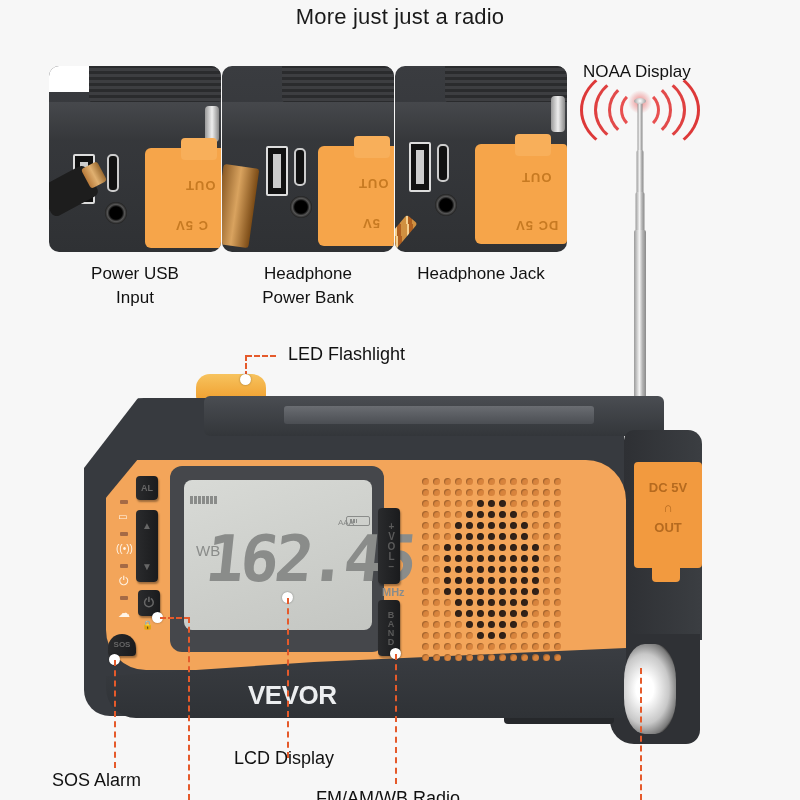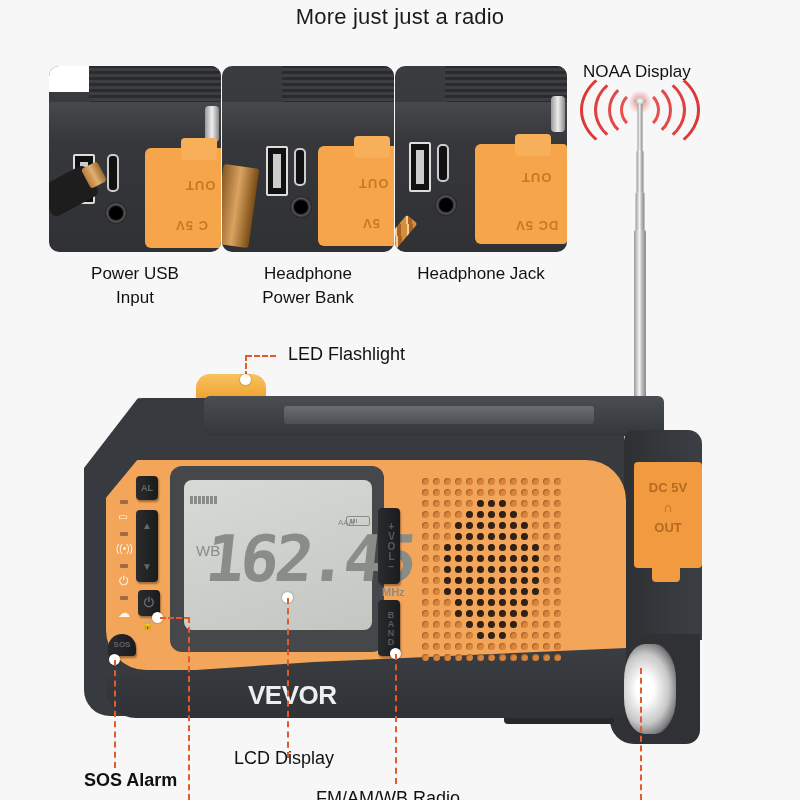--- a/index.html
+++ b/index.html
@@ -431,21 +431,21 @@
   <div class="opener" style="left:540px;top:254px;width:52px;height:90px;"></div>
 </div>
 
 <div class="dash-h" style="left:246px;top:355px;width:30px;"></div>
 <div class="dash-v" style="left:245px;top:355px;height:22px;"></div>
 <div class="dot" style="left:240px;top:374px;"></div>
 <div class="callout" style="left:288px;top:344px;">LED Flashlight</div>
 
 <div class="dot" style="left:109px;top:654px;"></div>
 <div class="dash-v" style="left:114px;top:660px;height:108px;"></div>
-<div class="callout" style="left:84px;top:770px;font-weight:bold;">SOS Alarm</div>
+<div class="callout" style="left:52px;top:770px;">SOS Alarm</div>
 
 <div class="dot" style="left:152px;top:612px;"></div>
 <div class="dash-h" style="left:160px;top:617px;width:30px;"></div>
 <div class="dash-v" style="left:188px;top:617px;height:183px;"></div>
 
 <div class="dot" style="left:282px;top:592px;"></div>
 <div class="dash-v" style="left:287px;top:598px;height:160px;"></div>
 <div class="callout" style="left:234px;top:748px;">LCD Display</div>
 
 <div class="dot" style="left:390px;top:648px;"></div>

